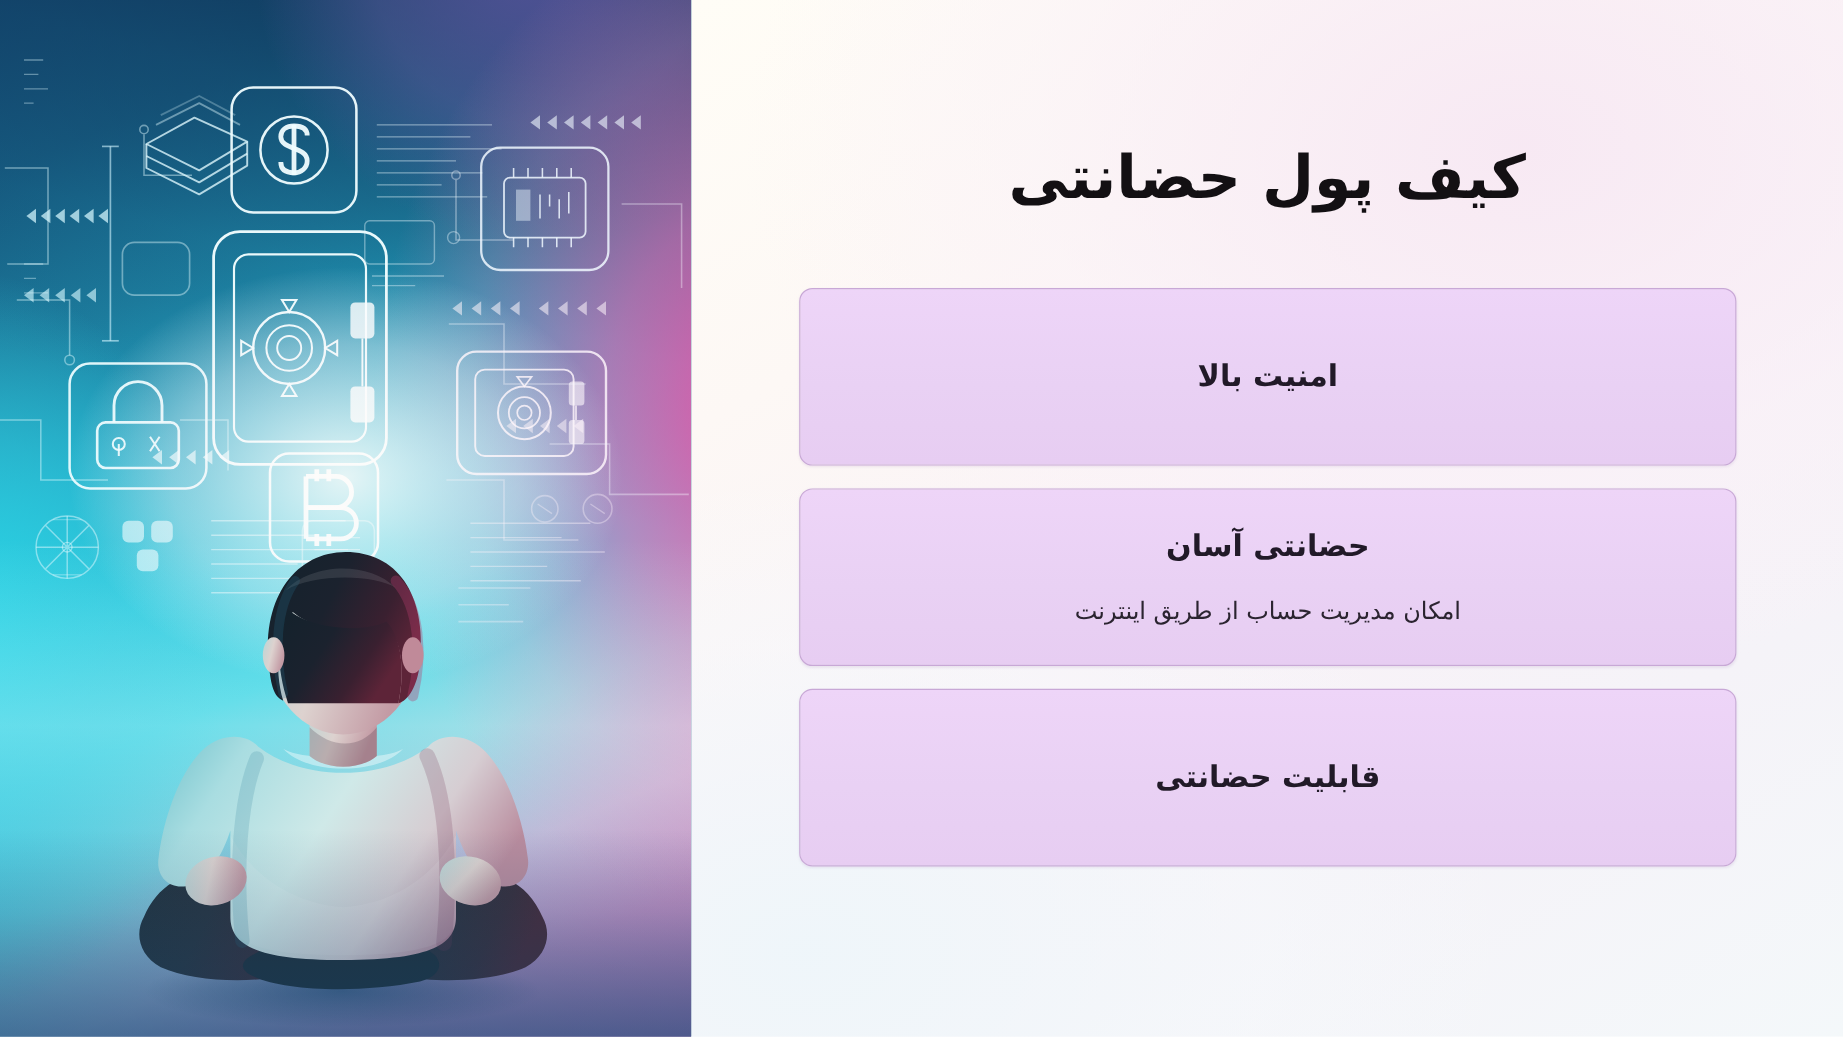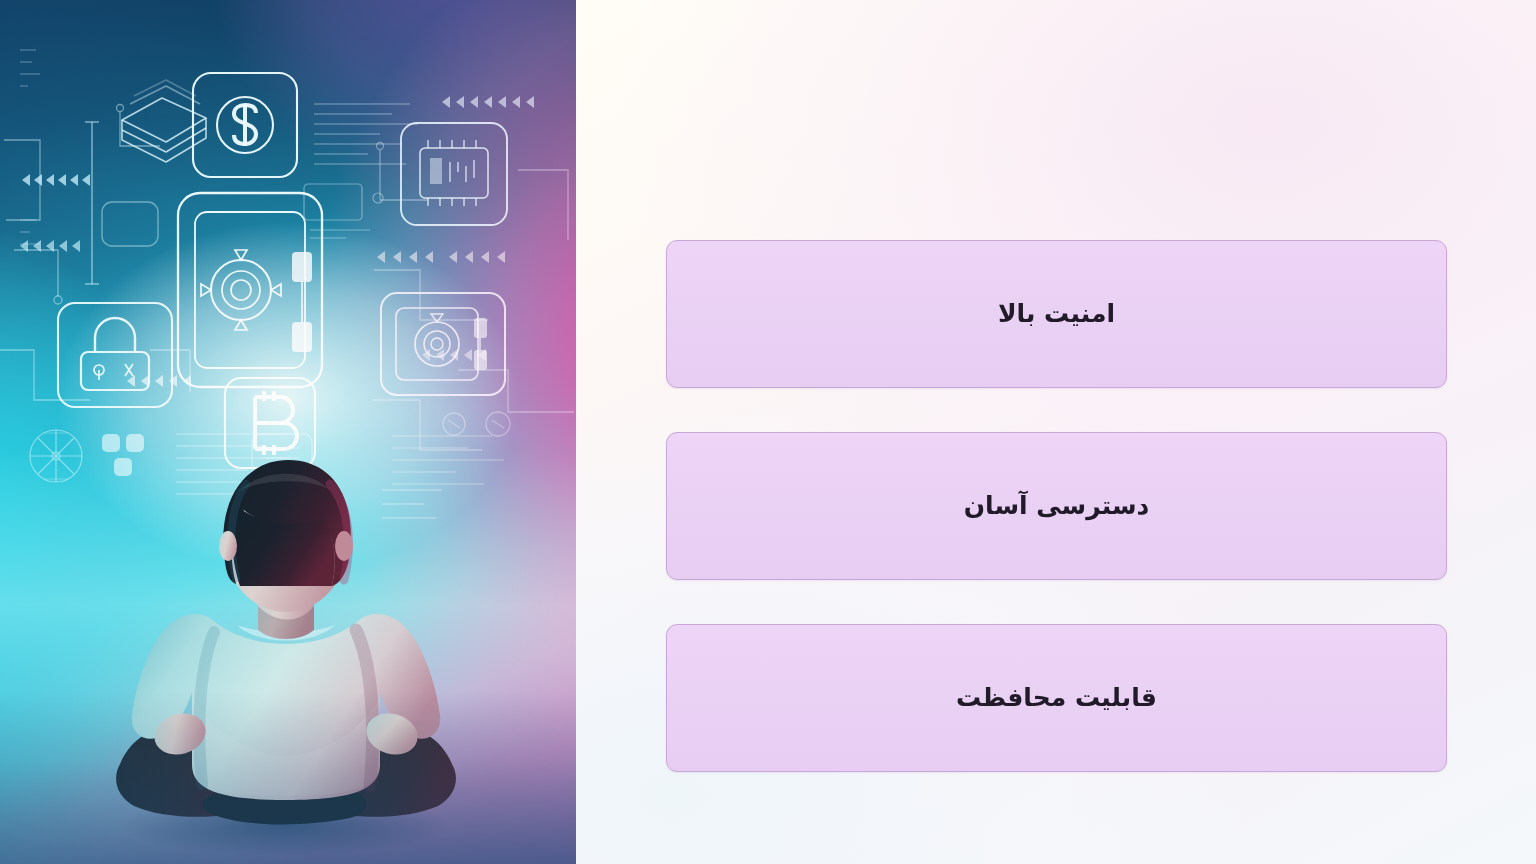--- a/index.html
+++ b/index.html
@@ -37,21 +37,21 @@
     line-height:1.2;
     direction:rtl;
   }
 
   #cards {
     position:absolute;
     top:240px; left:90px;
     width:781px;
     display:flex;
     flex-direction:column;
-    gap:44px;
+    gap:19px;
   }
 
   .card {
     height:148px;
     border-radius:11px;
     background:linear-gradient(180deg,#eed5f8 0%,#e9d1f4 55%,#e7cdf2 100%);
     border:1px solid #c8a8d6;
     box-shadow:0 1px 2px rgba(150,110,175,0.13);
     display:flex;
     flex-direction:column;
@@ -128,33 +128,35 @@
   
   #figure { position:absolute; left:0; bottom:0; width:576px; height:430px; }
 </style>
 </head>
 <body>
 
 <div id="slide">
 
   <div id="content-pane">
 
+    <h1 id="title">کیف پول حضانتی</h1>
 
     <div id="cards">
 
       <div class="card">
         <div class="card-title">امنیت بالا</div>
       </div>
 
       <div class="card">
-        <div class="card-title">دسترسی آسان</div>
+        <div class="card-title">حضانتی آسان</div>
+        <div class="card-desc">امکان مدیریت حساب از طریق اینترنت</div>
       </div>
 
       <div class="card">
-        <div class="card-title">قابلیت محافظت</div>
+        <div class="card-title">قابلیت حضانتی</div>
       </div>
 
     </div>
   </div>
 
   <div id="image-pane">
 
     <div class="layer bg-base"></div>
     <div class="layer bg-navytop"></div>
     <div class="layer bg-cyanleft"></div>

